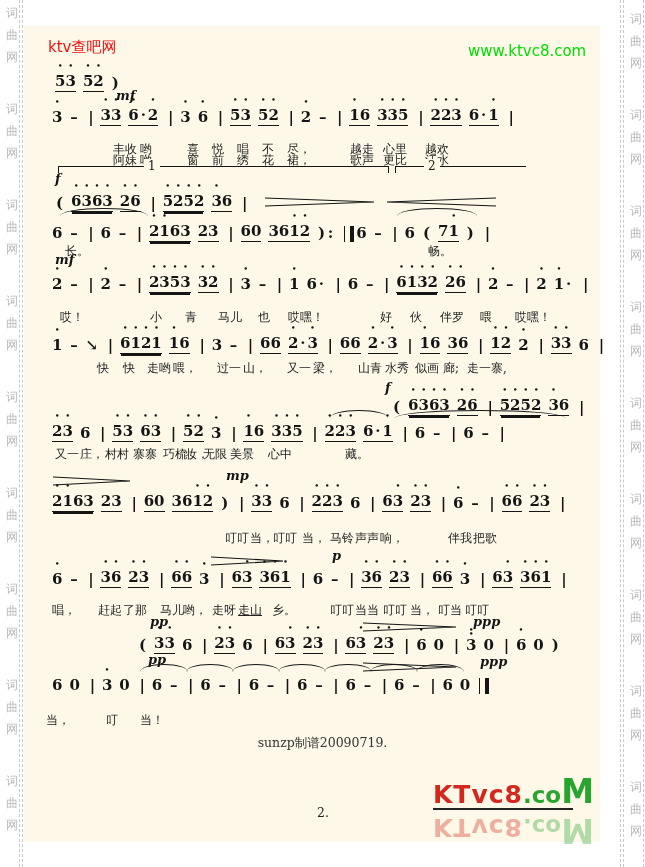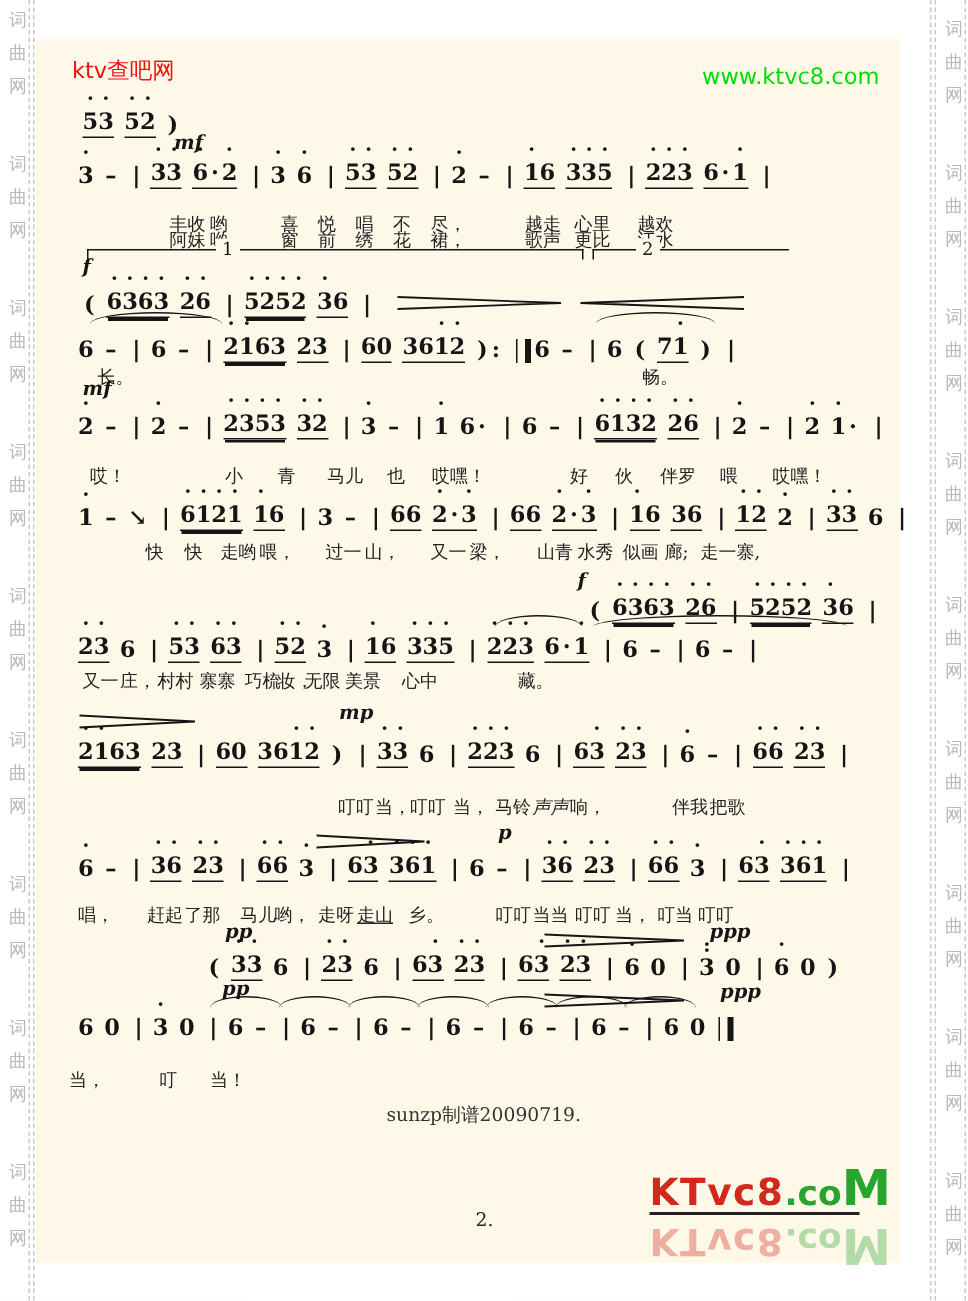--- a/index.html
+++ b/index.html
@@ -247,21 +247,21 @@
           <path d="M1,2 L78,6 L1,10" fill="none" stroke="#151515" stroke-width="1.2"></path>
         </svg></div>
       <span class="mk" style="left: 174px; top: 0px;">mp</span>
       <div class="notesrow" style="top: 16px; left: 0px;"><span class="tk u2"><span class="ch"><span class="dt">•</span><span class="gl">2</span></span><span class="ch"><span class="dt">•</span><span class="gl">1</span></span><span class="ch"><span class="dt">&nbsp;</span><span class="gl">6</span></span><span class="ch"><span class="dt">&nbsp;</span><span class="gl">3</span></span></span><span class="tk u1"><span class="ch"><span class="dt">&nbsp;</span><span class="gl">2</span></span><span class="ch"><span class="dt">&nbsp;</span><span class="gl">3</span></span></span><span class="tk bar"><span class="ch"><span class="dt">&nbsp;</span><span class="gl">|</span></span></span><span class="tk u1"><span class="ch"><span class="dt">&nbsp;</span><span class="gl">6</span></span><span class="ch"><span class="dt">&nbsp;</span><span class="gl">0</span></span></span><span class="tk u1"><span class="ch"><span class="dt">&nbsp;</span><span class="gl">3</span></span><span class="ch"><span class="dt">&nbsp;</span><span class="gl">6</span></span><span class="ch"><span class="dt">•</span><span class="gl">1</span></span><span class="ch"><span class="dt">•</span><span class="gl">2</span></span></span><span class="tk"><span class="ch"><span class="dt">&nbsp;</span><span class="gl">)</span></span></span><span class="tk bar"><span class="ch"><span class="dt">&nbsp;</span><span class="gl">|</span></span></span><span class="tk u1"><span class="ch"><span class="dt">•</span><span class="gl">3</span></span><span class="ch"><span class="dt">•</span><span class="gl">3</span></span></span><span class="tk"><span class="ch"><span class="dt">&nbsp;</span><span class="gl">6</span></span></span><span class="tk bar"><span class="ch"><span class="dt">&nbsp;</span><span class="gl">|</span></span></span><span class="tk u1"><span class="ch"><span class="dt">•</span><span class="gl">2</span></span><span class="ch"><span class="dt">•</span><span class="gl">2</span></span><span class="ch"><span class="dt">•</span><span class="gl">3</span></span></span><span class="tk"><span class="ch"><span class="dt">&nbsp;</span><span class="gl">6</span></span></span><span class="tk bar"><span class="ch"><span class="dt">&nbsp;</span><span class="gl">|</span></span></span><span class="tk u1"><span class="ch"><span class="dt">&nbsp;</span><span class="gl">6</span></span><span class="ch"><span class="dt">•</span><span class="gl">3</span></span></span><span class="tk u1"><span class="ch"><span class="dt">•</span><span class="gl">2</span></span><span class="ch"><span class="dt">•</span><span class="gl">3</span></span></span><span class="tk bar"><span class="ch"><span class="dt">&nbsp;</span><span class="gl">|</span></span></span><span class="tk"><span class="ch"><span class="dt">•</span><span class="gl">6</span></span></span><span class="tk"><span class="ch"><span class="dt">&nbsp;</span><span class="gl">–</span></span></span><span class="tk bar"><span class="ch"><span class="dt">&nbsp;</span><span class="gl">|</span></span></span><span class="tk u1"><span class="ch"><span class="dt">•</span><span class="gl">6</span></span><span class="ch"><span class="dt">•</span><span class="gl">6</span></span></span><span class="tk u1"><span class="ch"><span class="dt">•</span><span class="gl">2</span></span><span class="ch"><span class="dt">•</span><span class="gl">3</span></span></span><span class="tk bar"><span class="ch"><span class="dt">&nbsp;</span><span class="gl">|</span></span></span></div>
       <div class="lyr" style="top: 62px;">
         <span style="left: 173px;">叮叮</span>
         <span style="left: 198px;">当，</span>
         <span style="left: 221px;">叮叮</span>
         <span style="left: 250px;">当，</span>
         <span style="left: 278px;">马铃</span>
-        <span style="left: 303px; font-style: italic;">声声</span>
+        <span style="left: 303px;">声声</span>
         <span style="left: 328px;">响，</span>
         <span style="left: 396px;">伴我</span>
         <span style="left: 421px;">把歌</span>
       </div>
     </div>
     <div class="sys" style="top: 546px;">
       <div class="hp" style="left: 158px; top: 6px;"><svg width="75" height="12">
           <path d="M1,2 L73,6 L1,10" fill="none" stroke="#151515" stroke-width="1.2"></path>
         </svg></div>
       <span class="mk" style="left: 280px; top: 2px;">p</span>

